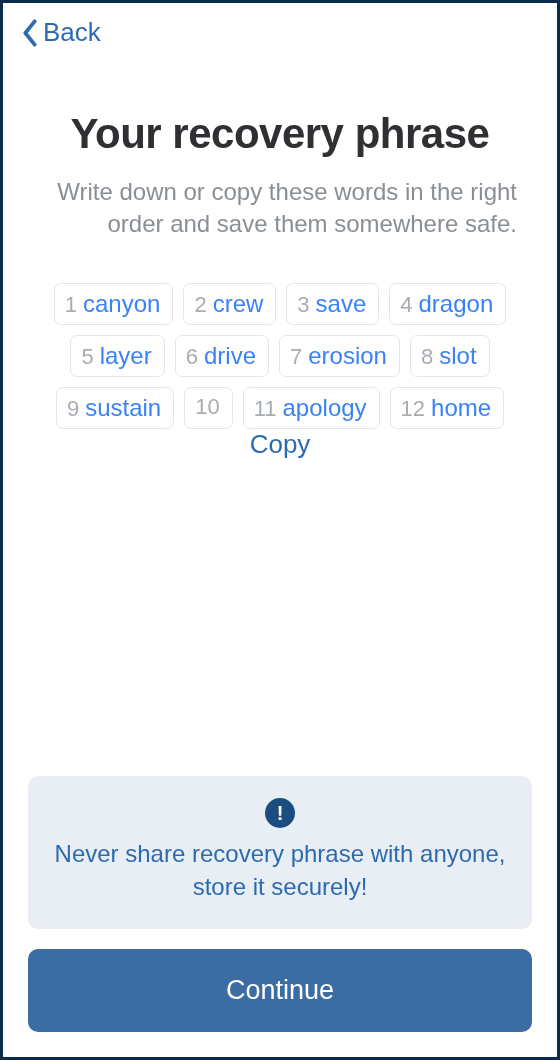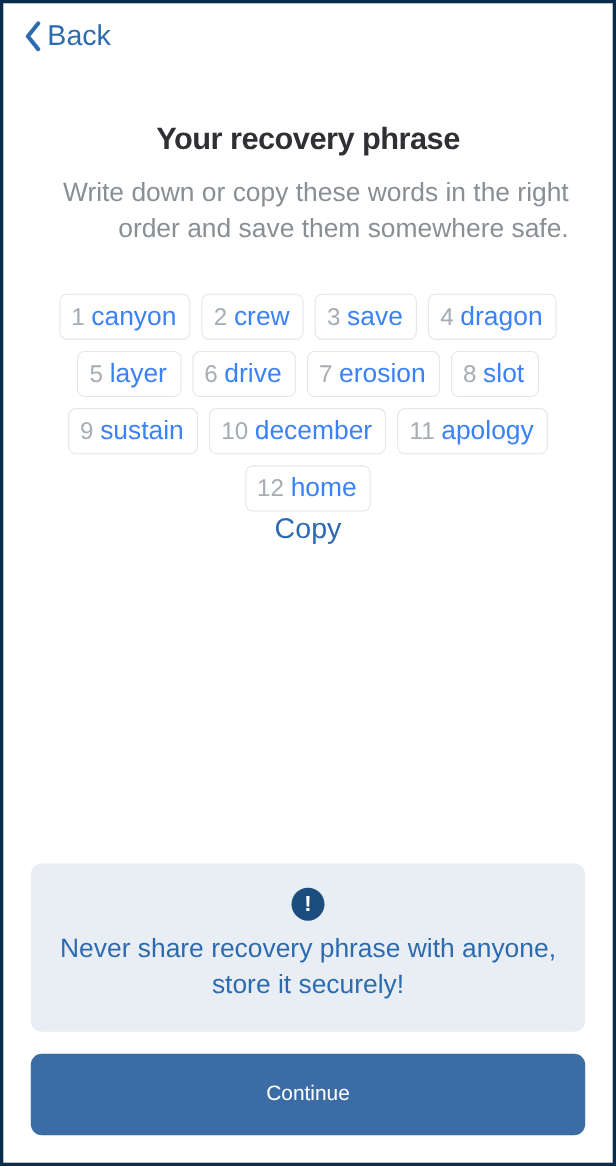--- a/index.html
+++ b/index.html
@@ -34,21 +34,21 @@
       width: 22px;
       height: 28px;
     }
     .content {
       flex: 1;
       display: flex;
       flex-direction: column;
       padding: 0 30px;
     }
     .title {
-      font-size: 28px;
+      font-size: 42px;
       font-weight: 700;
       color: #2e3033;
       text-align: center;
       margin-top: 52px;
       letter-spacing: -0.5px;
     }
     .subtitle {
       font-size: 24px;
       color: #8a8f94;
       text-align: right;
@@ -114,21 +114,21 @@
       font-size: 24px;
       line-height: 1.35;
     }
     .continue-button {
       background: #3b6ca4;
       color: #ffffff;
       border-radius: 10px;
       margin: 0 25px 25px 25px;
       text-align: center;
       padding: 26px 0;
-      font-size: 19px;
+      font-size: 27px;
       cursor: pointer;
     }
   </style>
 </head>
 <body>
 
 <div class="nav-bar">
   <div class="back-button">
     <svg viewBox="0 0 14 24" fill="none" stroke="#2d6bb0" stroke-width="3.2" stroke-linecap="round" stroke-linejoin="round">
       <polyline points="11,2 3,12 11,22"></polyline>
@@ -173,21 +173,20 @@
       <div class="chip">
         <span class="chip-index">8</span>
         <span class="chip-word">slot</span>
       </div>
       <div class="chip">
         <span class="chip-index">9</span>
         <span class="chip-word">sustain</span>
       </div>
       <div class="chip">
         <span class="chip-index">10</span>
-        <span class="chip-word">december</span>
       </div>
       <div class="chip">
         <span class="chip-index">11</span>
         <span class="chip-word">apology</span>
       </div>
       <div class="chip">
         <span class="chip-index">12</span>
         <span class="chip-word">home</span>
       </div>
     </div>

